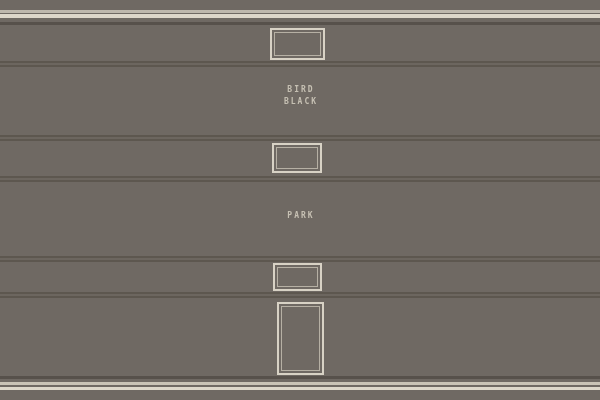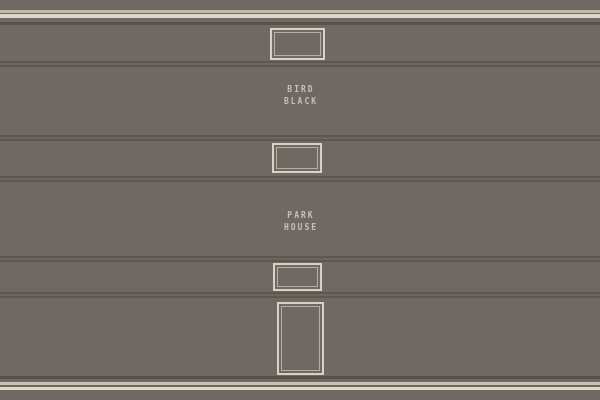--- a/index.html
+++ b/index.html
@@ -80,20 +80,19 @@
     <div class="plate-inner"></div>
   </div>
 
   <div class="title" style="top:84px">
     <span>BIRD</span>
     <span>BLACK</span>
   </div>
 
   <div class="title" style="top:210px">
     <span>PARK</span>
-    <span>HOUSE</span>
   </div>
 
   <div class="trim trim-bot-dark"></div>
   <div class="trim trim-bot-muted"></div>
   <div class="trim trim-bot-light"></div>
 
 </div>
 
 </body></html>

